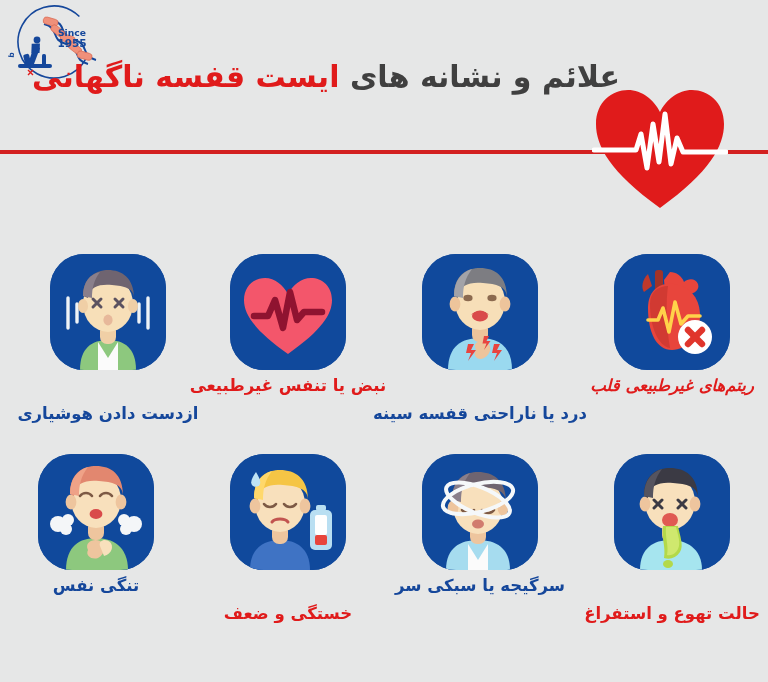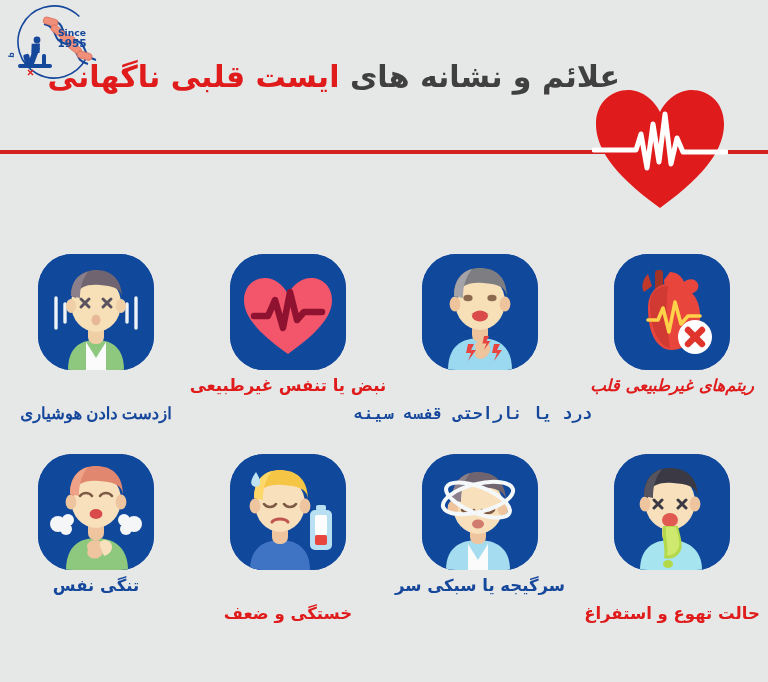--- a/index.html
+++ b/index.html
@@ -97,37 +97,37 @@
       </g>
 
       <text x="68" y="34" font-size="9.2" font-weight="bold" fill="#15479b" text-anchor="middle" font-family="DejaVu Sans, sans-serif">Since</text>
       <text x="68" y="45" font-size="10.5" font-weight="bold" fill="#15479b" text-anchor="middle" font-family="DejaVu Sans, sans-serif">1955</text>
       <path d="M24 68 l5 5 M29 68 l-5 5" stroke="#e01b1b" stroke-width="1.4"></path>
     </svg>
   </div>
 
   <div class="title">
     <span class="seg-blue">علائم و نشانه های</span>
-    <span class="seg-red">ایست قلبی ناگهانی</span>
+    <span class="seg-red">ایست قفسه ناگهانی</span>
   </div>
 
   <div class="divider"></div>
   <div class="heart-tail"></div>
 
   <div class="hero-heart">
     <svg viewBox="0 0 136 126" xmlns="http://www.w3.org/2000/svg">
       <path d="M68 124 C18 88 4 62 4 40 C4 18 20 6 36 6 C50 6 62 16 68 28
                C74 16 86 6 100 6 C116 6 132 18 132 40 C132 62 118 88 68 124 Z" fill="#e01b1b"></path>
       <polyline points="2,66 36,66 44,66 49,50 55,84 61,40 67,78 73,30 79,80 85,54 91,68 100,68 134,68" fill="none" stroke="#ffffff" stroke-width="5" stroke-linejoin="round" stroke-linecap="round"></polyline>
     </svg>
   </div>
 
   <div class="grid">
 
-    <div class="cell" style="left:0px;top:0px;font-family:Liberation Serif, serif;">
+    <div class="cell" style="left:12px;top:0px;">
       <div class="tile">
         <svg viewBox="0 0 116 116" xmlns="http://www.w3.org/2000/svg">
           <rect width="116" height="116" fill="#10499c"></rect>
           <g stroke="#eef3f7" stroke-width="3.4" stroke-linecap="round">
             <line x1="18" y1="44" x2="18" y2="74"></line>
               <line x1="27" y1="50" x2="27" y2="68"></line>
             <line x1="98" y1="44" x2="98" y2="74"></line>
               <line x1="89" y1="50" x2="89" y2="68"></line>
           </g>
           <path d="M30 116 C30 94 42 86 58 86 C74 86 86 94 86 116 Z" fill="#8dc87e"></path>
@@ -155,21 +155,21 @@
         <svg viewBox="0 0 116 116" xmlns="http://www.w3.org/2000/svg">
           <rect width="116" height="116" fill="#10499c"></rect>
           <path d="M58 100 C24 76 14 60 14 46 C14 32 24 24 35 24 C45 24 53 31 58 40
                    C63 31 71 24 81 24 C92 24 102 32 102 46 C102 60 92 76 58 100 Z" fill="#f3566b"></path>
           <polyline points="24,62 38,62 45,46 53,74 60,38 67,66 74,58 92,58" fill="none" stroke="#8f1330" stroke-width="6.5" stroke-linejoin="round" stroke-linecap="round"></polyline>
         </svg>
       </div>
       <div class="caption cap-red cap-high">نبض یا تنفس غیرطبیعی</div>
     </div>
 
-    <div class="cell" style="left:384px;top:0px;font-family:Liberation Mono, monospace;">
+    <div class="cell" style="left:384px;top:0px;">
       <div class="tile">
         <svg viewBox="0 0 116 116" xmlns="http://www.w3.org/2000/svg">
           <rect width="116" height="116" fill="#10499c"></rect>
           <path d="M26 116 C26 92 40 84 58 84 C76 84 90 92 90 116 Z" fill="#9ad9ef"></path>
           <rect x="50" y="68" width="16" height="20" rx="7" fill="#edc49b"></rect>
           <ellipse cx="58" cy="48" rx="25" ry="28" fill="#f7dfb8"></ellipse>
           <ellipse cx="33" cy="50" rx="5.4" ry="7.4" fill="#edc49b"></ellipse>
           <ellipse cx="83" cy="50" rx="5.4" ry="7.4" fill="#edc49b"></ellipse>
           <path d="M32 42 C32 20 46 14 58 14 C73 14 85 22 85 44 C85 32 74 30 61 29 C48 28 38 30 36 44 Z" fill="#7d7d82"></path>
           <path d="M32 42 C32 26 40 18 50 15 C43 24 41 33 41 44 Z" fill="#a3a3a8"></path>

